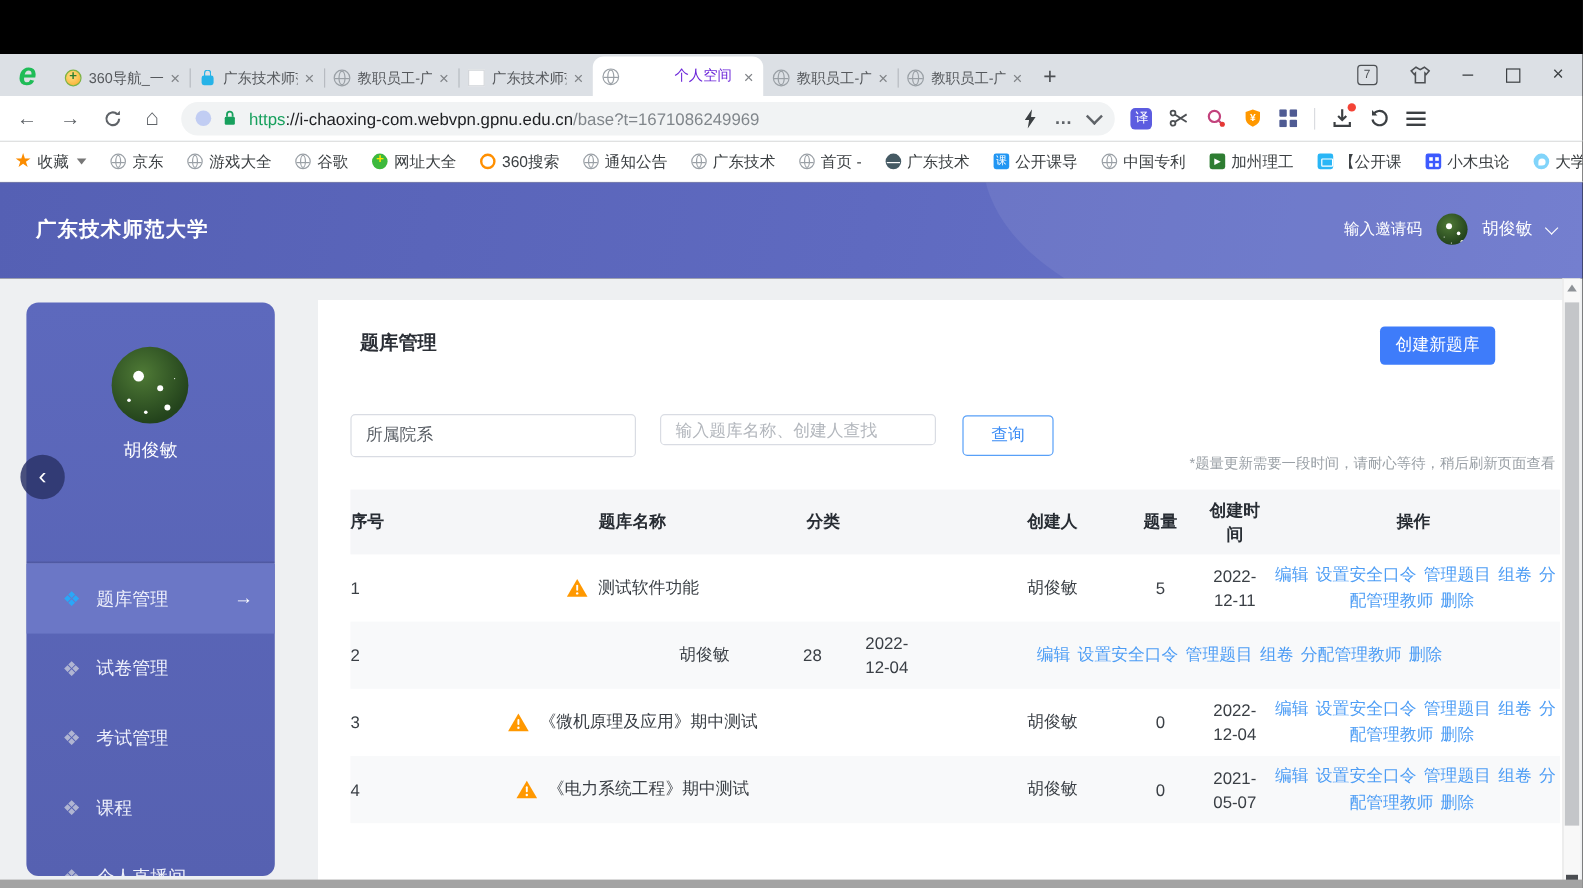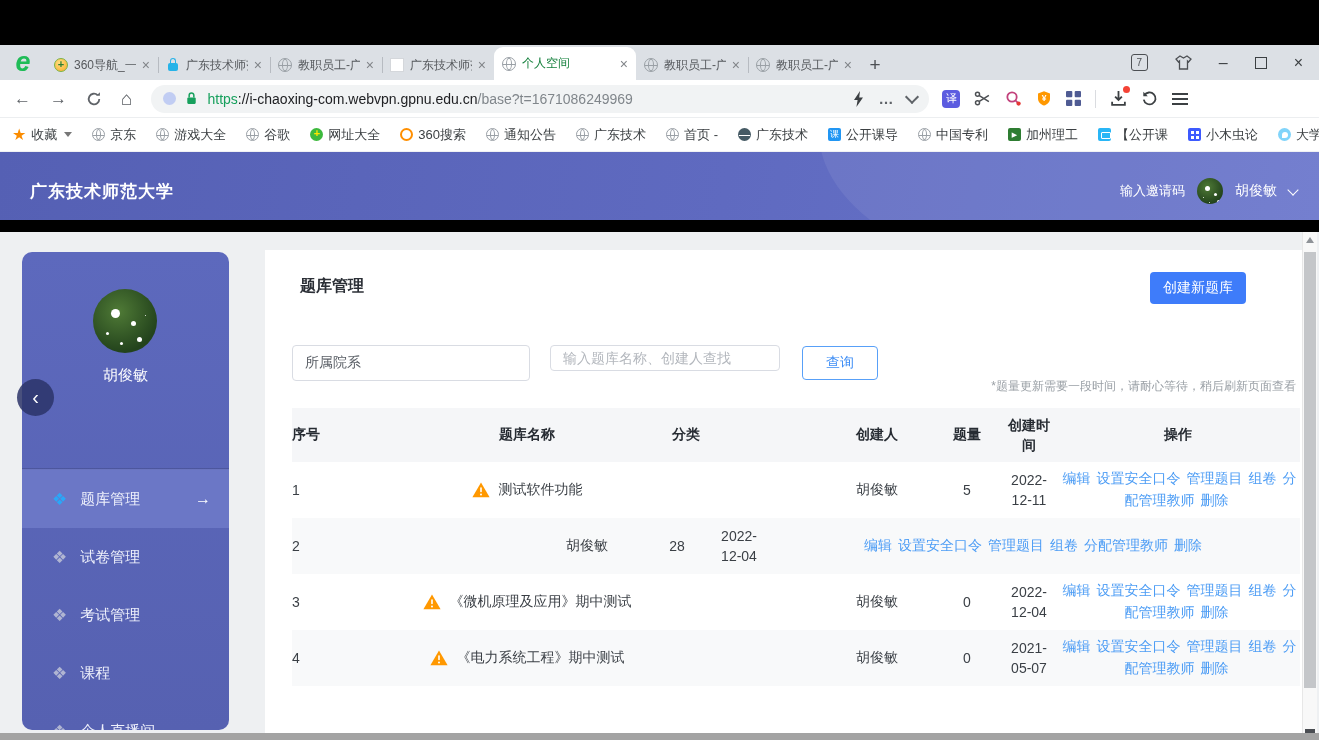--- a/index.html
+++ b/index.html
@@ -6,21 +6,21 @@
   #screen{position:relative;width:1319px;height:740px;background:#000;overflow:hidden;
           font-family:"Liberation Sans","DejaVu Sans",sans-serif;-webkit-font-smoothing:antialiased;}
   
   .tabbar{position:absolute;top:45px;left:0;width:100%;height:35px;background:#dce0e5;display:flex;align-items:flex-end;}
   .browser-logo{width:46px;height:35px;display:flex;align-items:center;justify-content:center;
                 color:#1fbc57;font-size:27px;font-weight:bold;font-style:italic;line-height:1;}
   .tab{height:30px;width:112px;display:flex;align-items:center;gap:6px;padding:0 8px;box-sizing:border-box;position:relative;}
   .tab:not(.active)+.tab:not(.active)::before{content:'';position:absolute;left:0;top:7px;width:1px;height:16px;background:#b7bbc1;}
   .tab.active{background:#fff;border-radius:9px 9px 0 0;height:33px;width:142px;}
   .tab .t-title{flex:1;font-size:12px;color:#55585c;white-space:nowrap;overflow:hidden;}
-  .tab.active .t-title{color:#15803d;}
+  .tab.active .t-title{color:#6d28d9;margin-left:40px;}
   .tab .t-close{font-size:14px;color:#818488;line-height:1;}
   .newtab{width:30px;height:30px;display:flex;align-items:center;justify-content:center;font-size:19px;color:#4c4f53;}
   .winctl{margin-left:auto;display:flex;align-items:center;gap:27px;padding-right:16px;height:35px;}
   .badge7{width:15px;height:15px;border:1.6px solid #4c4f53;border-radius:3px;font-size:10px;color:#4c4f53;
           display:flex;align-items:center;justify-content:center;}
   .wbtn{font-size:16px;color:#3c4043;line-height:1;}
   .restore{width:10px;height:10px;border:1.5px solid #3c4043;position:relative;background:#dce0e5;}
   .restore::before{content:'';position:absolute;left:2px;top:-4px;width:10px;height:10px;border:1.5px solid #3c4043;z-index:-1;}
   
   .fv{width:14px;height:14px;flex:0 0 auto;position:relative;}
@@ -71,21 +71,21 @@
   .bmi-360{border:2.6px solid #ff8f00;border-radius:50%;box-sizing:border-box;}
   .bmi-ke{background:#2196f3;color:#fff;font-size:9px;display:flex;align-items:center;justify-content:center;}
   .bmi-play{background:#2e7d32;color:#fff;font-size:7px;display:flex;align-items:center;justify-content:center;}
   .bmi-tv{background:#29b6f6;}
   .bmi-tv::before{content:'';position:absolute;left:2.5px;top:3.5px;width:8px;height:5px;border:1px solid #fff;border-radius:1px;}
   .bmi-grid{background:#3d5afe;}
   .bmi-grid::before{content:'';position:absolute;left:2.5px;top:2.5px;width:3px;height:3px;background:#fff;box-shadow:5px 0 0 #fff,0 5px 0 #fff,5px 5px 0 #fff;}
   .bmi-bird{border-radius:50%;background:#81d4fa;}
   .bmi-bird::before{content:'';position:absolute;left:3.5px;top:3.5px;width:6px;height:6px;border-radius:50% 50% 50% 0;background:#fff;}
   
-  .siteheader{position:absolute;top:152px;left:0;width:100%;height:68px;
+  .siteheader{position:absolute;top:152px;left:0;width:100%;height:80px;
               background:linear-gradient(100deg,#5560b4 0%,#5f6ac0 55%,#6a76cc 100%);overflow:hidden;}
   .siteheader::before{content:'';position:absolute;right:-120px;top:-180px;width:620px;height:320px;border-radius:50%;
               background:rgba(255,255,255,.07);}
   .uni-title{position:absolute;left:30px;top:28px;color:#fff;font-size:17px;font-weight:bold;letter-spacing:1px;}
   .hdr-right{position:absolute;right:22px;top:26px;display:flex;align-items:center;gap:12px;}
   .invite{color:#fff;font-size:13px;}
   .avatar{border-radius:50%;background:radial-gradient(circle at 40% 35%,#4f7a36,#23431c 72%);position:relative;overflow:hidden;}
   .avatar::before{content:'';position:absolute;width:5px;height:5px;border-radius:50%;background:#fff;left:30%;top:30%;
       box-shadow:8px 6px 0 -1px #fff,-4px 9px 0 -2px #fff,11px 13px 0 -1px #fff,2px 14px 0 -2px #fff;}
   .avatar.sm{width:26px;height:26px;}

